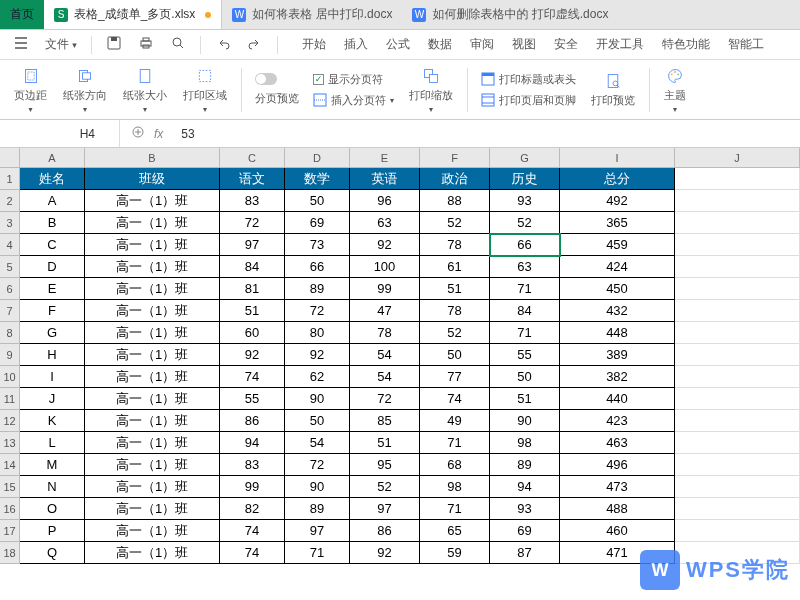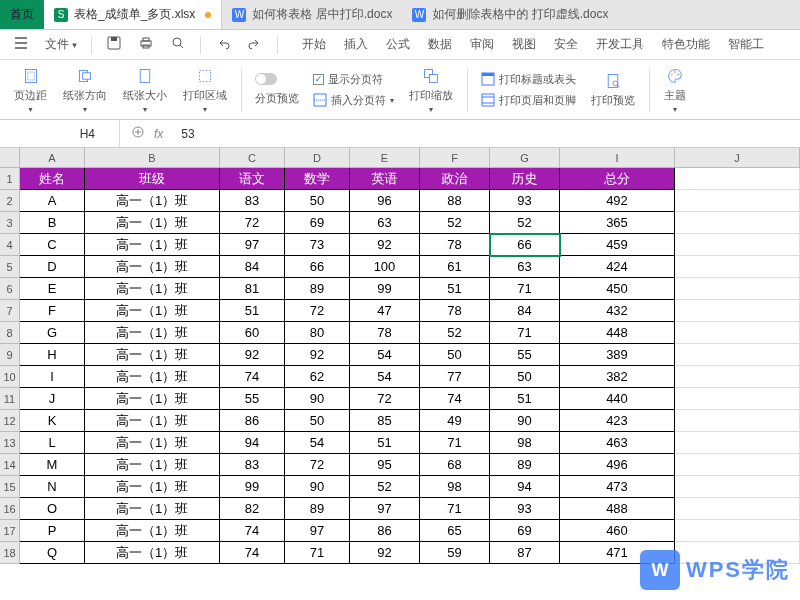--- a/index.html
+++ b/index.html
@@ -35,21 +35,21 @@
 .rowhead { width: 30px; background: #e8e8e8; border-right: 1px solid #bbb; }
 .colhead { height: 20px; background: #e8e8e8; display: flex; border-bottom: 1px solid #bbb; }
 .corner { width: 30px; height: 20px; background: #e8e8e8; border-right: 1px solid #bbb; border-bottom: 1px solid #bbb; }
 .ch { border-right: 1px solid #bbb; text-align: center; line-height: 20px; color: #555; font-size: 11px; }
 .rh { height: 22px; border-bottom: 1px solid #bbb; text-align: center; line-height: 22px; color: #555; font-size: 11px; background: #e8e8e8; }
 
 .grid { display: flex; flex-direction: column; }
 .row { display: flex; height: 22px; }
 .cell { border-right: 1px solid #000; border-bottom: 1px solid #000; text-align: center; line-height: 21px; font-size: 13px; overflow: hidden; white-space: nowrap; }
 .cell.plain { border-right: 1px solid #ddd; border-bottom: 1px solid #ddd; }
-.hdr { background: #a21caf; color: #fff; font-weight: 500; }
+.hdr { background: #0369a1; color: #fff; font-weight: 500; }
 .selcell { outline: 2px solid #0a8f5b; outline-offset: -1px; position: relative; z-index: 2; }
 
 .watermark { position: absolute; right: 10px; bottom: 10px; display: flex; align-items: center; gap: 6px; opacity: 0.85; }
 .wm-logo { width: 40px; height: 40px; background: #417ff9; border-radius: 6px; display: flex; align-items: center; justify-content: center; color: #fff; font-size: 18px; font-weight: bold; }
 .wm-text { font-size: 22px; font-weight: bold; color: #417ff9; letter-spacing: 2px; }
 
 svg { width: 16px; height: 16px; }
 </style>
 </head>
 <body>

